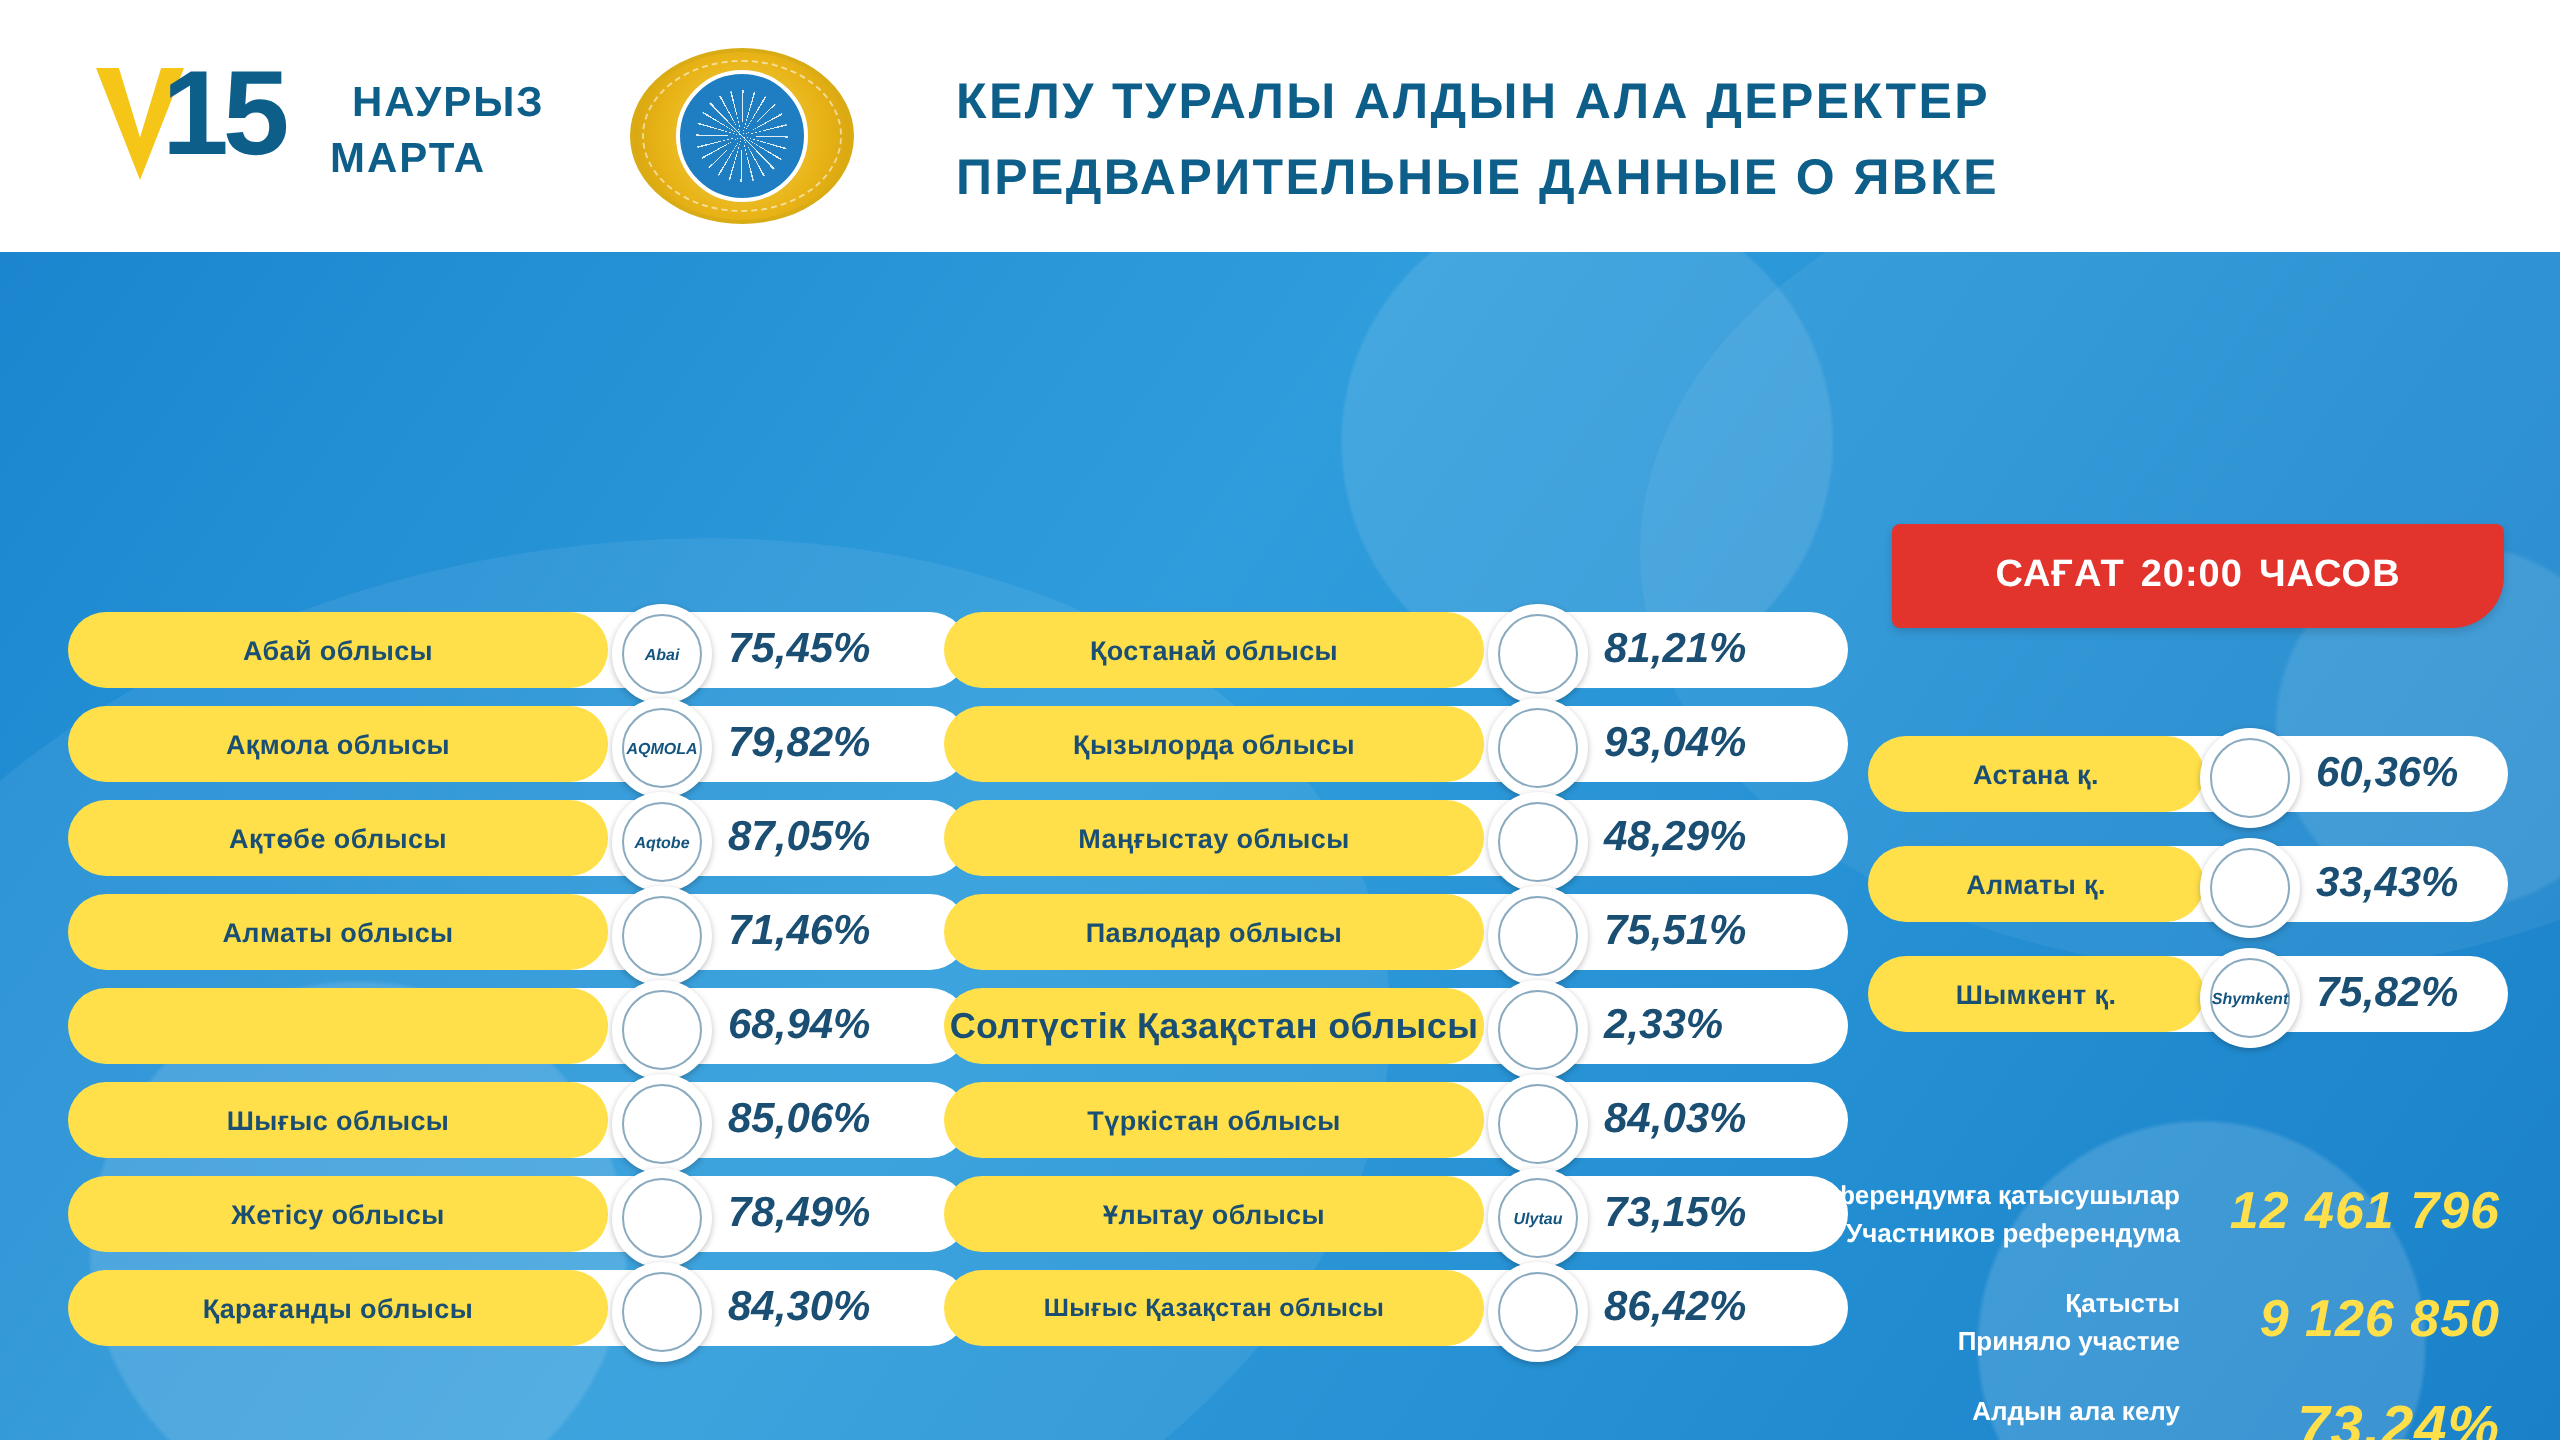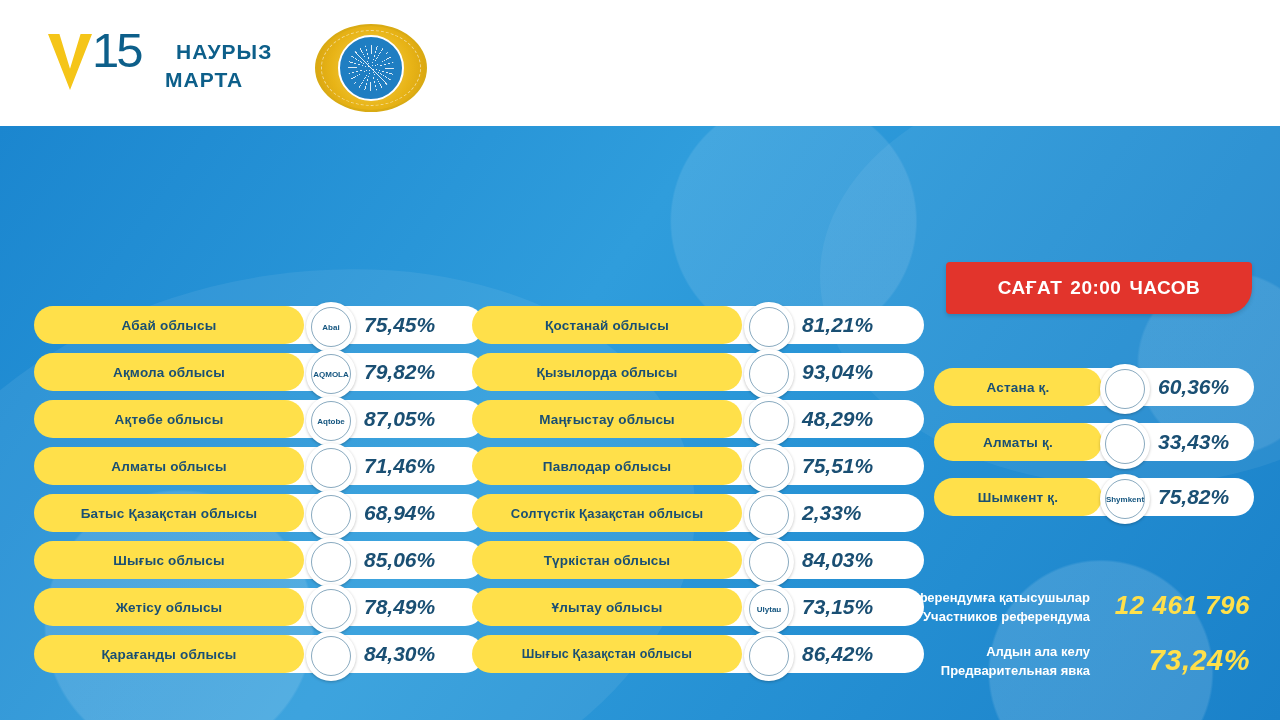--- a/index.html
+++ b/index.html
@@ -12,21 +12,21 @@
 
   
   .header{position:absolute;left:0;top:0;width:1280px;height:126px;background:#ffffff;}
   .logo15{position:absolute;left:48px;top:28px;width:230px;height:74px;}
   .logo15 .v{
     position:absolute;left:0;top:6px;width:44px;height:56px;
     background:#f5c518;
     clip-path:polygon(0 0,26% 0,50% 62%,74% 0,100% 0,50% 100%);
   }
   .logo15 .num{
-    position:absolute;left:44px;top:-6px;font-size:49px;font-weight:normal;color:#0d5f8a;
+    position:absolute;left:33px;top:-6px;font-size:60px;font-weight:bold;color:#0d5f8a;
     letter-spacing:-3px;font-family:"Liberation Sans", sans-serif;
   }
   .logo15 .w1{position:absolute;left:128px;top:12px;font-size:21px;font-weight:bold;color:#0d5f8a;letter-spacing:1px;}
   .logo15 .w2{position:absolute;left:117px;top:40px;font-size:21px;font-weight:bold;color:#0d5f8a;letter-spacing:1px;}
 
   .emblem{
     position:absolute;left:315px;top:24px;width:108px;height:84px;border-radius:50%;
     background:radial-gradient(circle at 50% 50%,#f6d55c 0%,#e8b417 58%,#d09c0c 100%);
     border:2px solid #d9ab14;
     display:flex;align-items:center;justify-content:center;
@@ -98,21 +98,21 @@
   .rval{
     position:absolute;top:0;height:38px;display:flex;align-items:center;
     font-size:21px;font-style:italic;font-weight:bold;color:#1a4f73;
   }
   .badge{
     position:absolute;top:-4px;width:46px;height:46px;border-radius:50%;
     background:#ffffff;border:2px solid #ffffff;
     box-shadow:0 1px 3px rgba(0,0,0,.25);
     overflow:hidden;
     display:flex;align-items:center;justify-content:center;
-    font-size:8px;font-weight:bold;color:#14557f;text-align:left;line-height:9px;
+    font-size:8px;font-weight:bold;color:#14557f;text-align:left;line-height:9px;font-style:italic;
   }
   .badge .ring2{position:absolute;left:3px;top:3px;right:3px;bottom:3px;border-radius:50%;border:1.5px solid rgba(20,85,127,.5);}
   .badge .txt{position:relative;z-index:2;padding:0 2px;word-break:break-word;}
 
   
   .colA{left:34px;top:180px;width:415px;}
   .colA .pill{width:270px;}
   .colA .whitebar{left:230px;width:220px;}
   .colA .rname{left:0;width:270px;}
   .colA .badge{left:272px;}
@@ -156,20 +156,24 @@
       <div class="num">15</div>
       <div class="w1">НАУРЫЗ</div>
       <div class="w2">МАРТА</div>
     </div>
 
     <div class="emblem">
       <div class="ring"></div>
       <div class="inner"></div>
     </div>
 
+    <div class="title">
+      <div>КЕЛУ ТУРАЛЫ АЛДЫН АЛА ДЕРЕКТЕР</div>
+      <div>ПРЕДВАРИТЕЛЬНЫЕ ДАННЫЕ О ЯВКЕ</div>
+    </div>
   </div>
 
   <div class="body">
     <div class="swoosh"></div>
     <div class="swoosh2"></div>
 
     <div class="time-badge">
       <span class="lbl">САҒАТ</span>
       <span class="val">20:00</span>
       <span class="lbl">ЧАСОВ</span>
@@ -212,21 +216,20 @@
         <div class="rname">Алматы облысы</div>
         <div class="badge">
             <div class="ring2"></div>
             <div class="txt"></div>
           </div>
         <div class="rval">71,46%</div>
       </div>
       <div class="row">
         <div class="whitebar"></div>
         <div class="pill"></div>
-        <div class="rname">Батыс Қазақстан облысы</div>
         <div class="badge">
             <div class="ring2"></div>
             <div class="txt"></div>
           </div>
         <div class="rval">68,94%</div>
       </div>
       <div class="row">
         <div class="whitebar"></div>
         <div class="pill"></div>
         <div class="rname">Шығыс облысы</div>
@@ -295,21 +298,21 @@
         <div class="rname">Павлодар облысы</div>
         <div class="badge">
             <div class="ring2"></div>
             <div class="txt"></div>
           </div>
         <div class="rval">75,51%</div>
       </div>
       <div class="row">
         <div class="whitebar"></div>
         <div class="pill"></div>
-        <div class="rname" style="font-size:13px;">Солтүстік Қазақстан облысы</div>
+        <div class="rname" style="font-size:18px;">Солтүстік Қазақстан облысы</div>
         <div class="badge">
             <div class="ring2"></div>
             <div class="txt"></div>
           </div>
         <div class="rval">2,33%</div>
       </div>
       <div class="row">
         <div class="whitebar"></div>
         <div class="pill"></div>
         <div class="rname">Түркістан облысы</div>
@@ -377,20 +380,27 @@
     <div class="totals">
       <div class="trow">
         <div class="tlab">
           <div>Референдумға қатысушылар</div>
           <div>Участников референдума</div>
         </div>
         <div class="tval">12 461 796</div>
       </div>
       <div class="trow">
         <div class="tlab">
+          <div>Қатысты</div>
+          <div>Приняло участие</div>
+        </div>
+        <div class="tval">9 126 850</div>
+      </div>
+      <div class="trow">
+        <div class="tlab">
           <div>Алдын ала келу</div>
           <div>Предварительная явка</div>
         </div>
         <div class="tval" style="font-size:29px;">73,24%</div>
       </div>
     </div>
 
   </div>
 </div>
 

